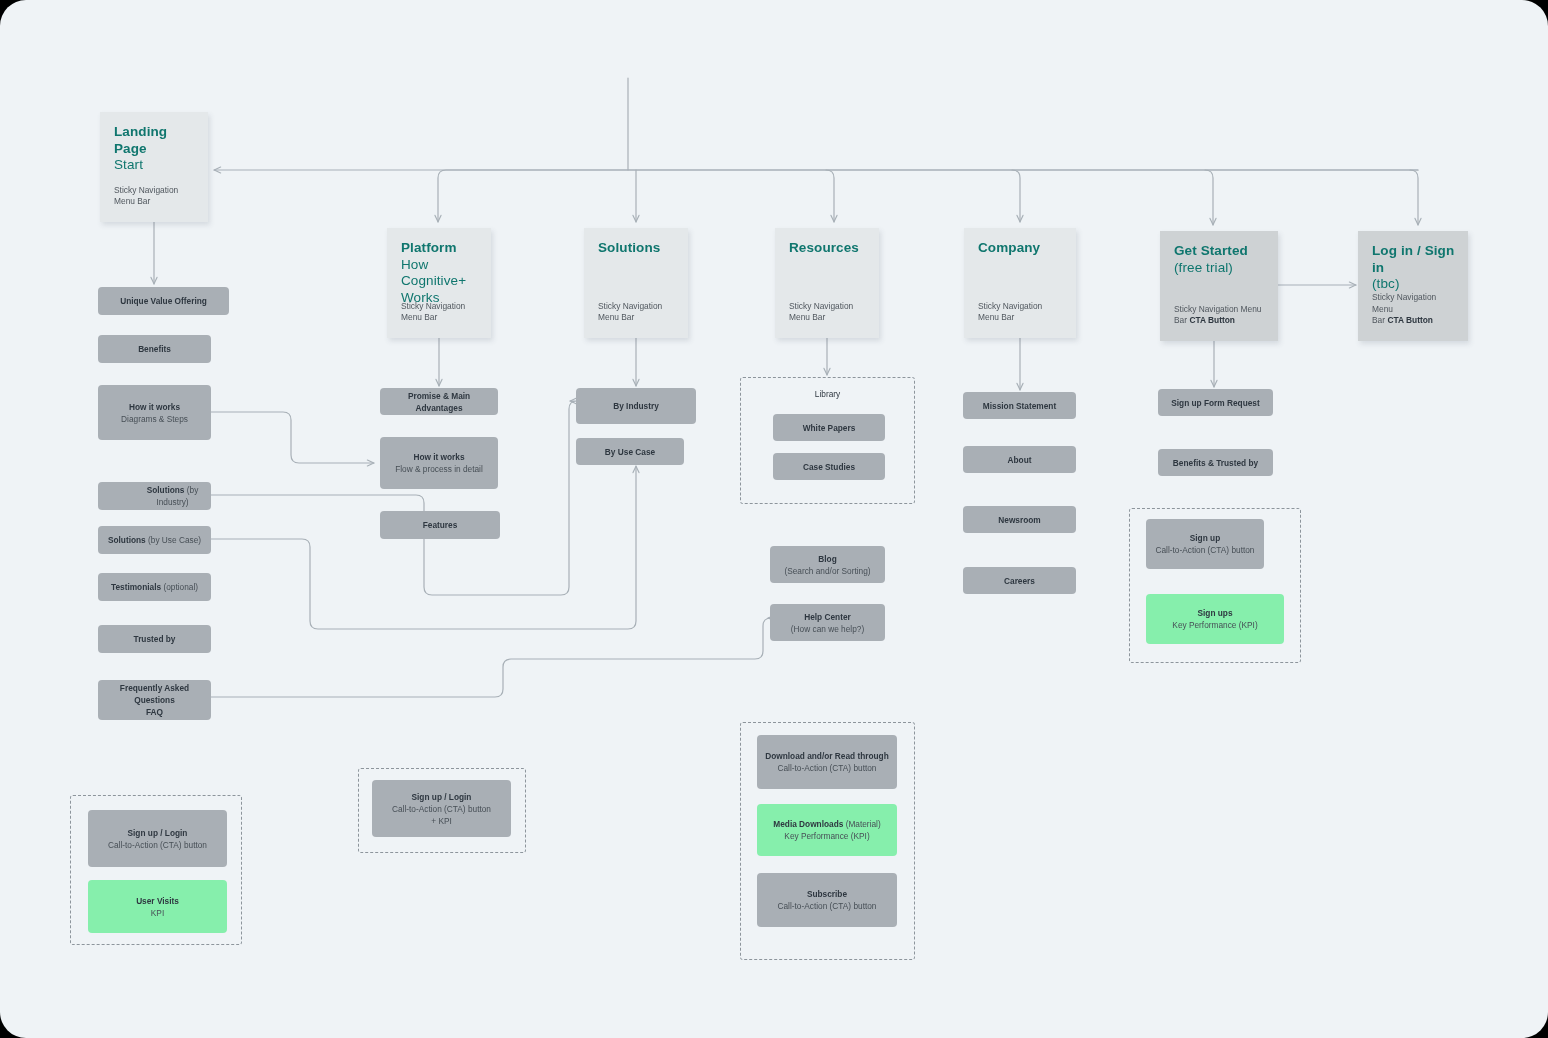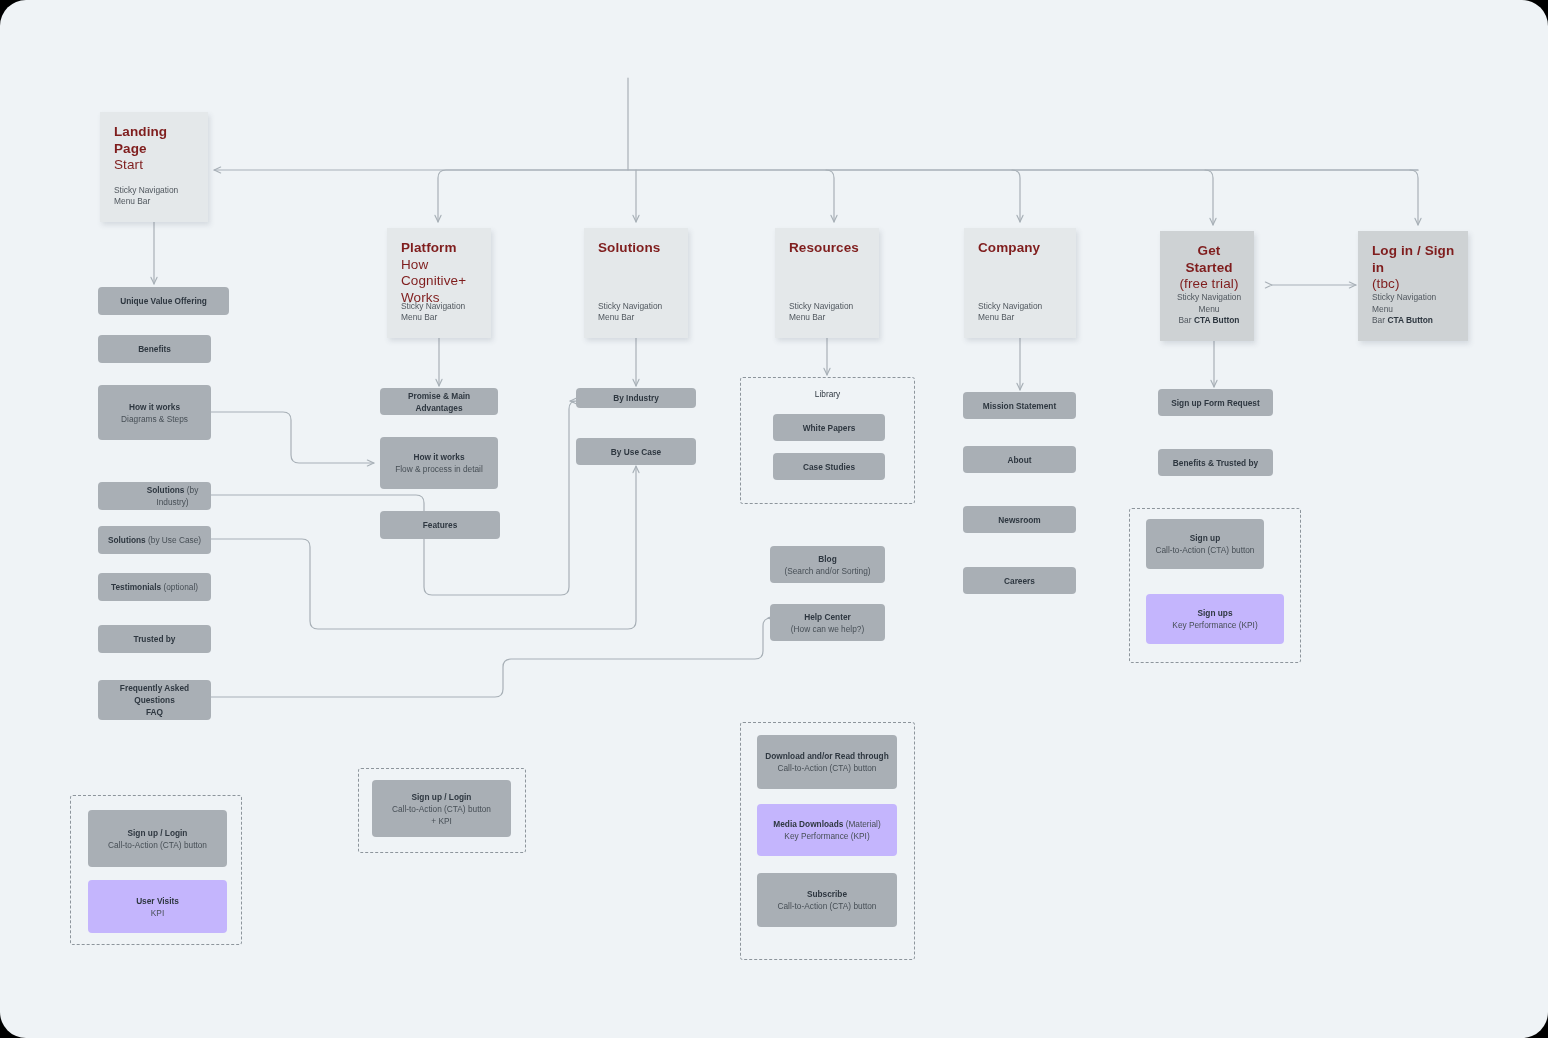--- a/index.html
+++ b/index.html
@@ -26,40 +26,40 @@
   
   .node { position: absolute; }
 
   .page-box {
     background: #e4e8ea;
     box-shadow: 2px 3px 5px rgba(80,95,110,0.16);
   }
   .page-box.cta { background: #ced2d4; }
   .page-title {
     position: absolute; left: 14px; top: 12px; right: 10px;
-    font-size: 13.5px; font-weight: 700; color: #7f1d1d;
+    font-size: 13.5px; font-weight: 700; color: #0f766e;
     line-height: 16.5px; letter-spacing: 0.1px;
   }
   .page-title .sub { font-weight: 400; display: block; font-size: 13.5px; }
   .page-foot {
     position: absolute; left: 14px; right: 10px; bottom: 14px;
     font-size: 8.4px; color: #50575e; line-height: 11.6px;
   }
   .page-foot b { font-weight: 700; color: #2e3740; }
 
   .sec-box {
     background: #a9afb5;
     border-radius: 4px;
     display: flex; flex-direction: column;
     align-items: center; justify-content: center;
     text-align: center;
     color: #2e3740;
     padding: 4px 6px;
   }
-  .sec-box.dark { background: #c4b5fd; }
+  .sec-box.dark { background: #86efac; }
   .sec-box .l1 { font-size: 8.3px; font-weight: 700; line-height: 12px; }
   .sec-box .l2 { font-size: 8.3px; font-weight: 400; line-height: 12px; color: #474f56; }
   .sec-box .l1 .reg { font-weight: 400; color: #474f56; }
 
   .dash-group {
     position: absolute;
     border: 1.4px dashed #8d959c;
     border-radius: 3px;
   }
   .dash-label {
@@ -147,21 +147,21 @@
   </div>
 
   <div class="node page-box" style="left:964px;top:228px;width:112px;height:110px;">
     <div class="page-title">
       <span>Company</span>
     </div>
     <div class="page-foot" style="white-space:pre-line;">Sticky Navigation
 Menu Bar</div>
   </div>
 
-  <div class="node page-box cta" style="left:1160px;top:231px;width:94px;height:110px;text-align:center;">
+  <div class="node page-box cta" style="left:1160px;top:231px;width:118px;height:110px;">
     <div class="page-title">
       <span>Get Started</span>
       <span class="sub">(free trial)</span>
     </div>
     <div class="page-foot">
       <span style="white-space:pre-line;">Sticky Navigation Menu
 Bar </span><b>CTA Button</b>
     </div>
   </div>
 
@@ -207,24 +207,24 @@
     <div class="l1">Promise &amp; Main Advantages</div>
   </div>
   <div class="node sec-box" style="left:380px;top:437px;width:118px;height:52px;">
     <div class="l1">How it works</div>
     <div class="l2">Flow &amp; process in detail</div>
   </div>
   <div class="node sec-box" style="left:380px;top:511px;width:120px;height:28px;">
     <div class="l1">Features</div>
   </div>
 
-  <div class="node sec-box" style="left:576px;top:388px;width:120px;height:20px;">
+  <div class="node sec-box" style="left:576px;top:388px;width:120px;height:36px;">
     <div class="l1">By Industry</div>
   </div>
-  <div class="node sec-box" style="left:576px;top:438px;width:120px;height:27px;">
+  <div class="node sec-box" style="left:576px;top:438px;width:108px;height:27px;">
     <div class="l1">By Use Case</div>
   </div>
 
   <div class="dash-group" style="left:740px;top:377px;width:175px;height:127px;">
     <div class="dash-label">Library</div>
   </div>
   <div class="node sec-box" style="left:773px;top:414px;width:112px;height:27px;">
     <div class="l1">White Papers</div>
   </div>
   <div class="node sec-box" style="left:773px;top:453px;width:112px;height:27px;">

